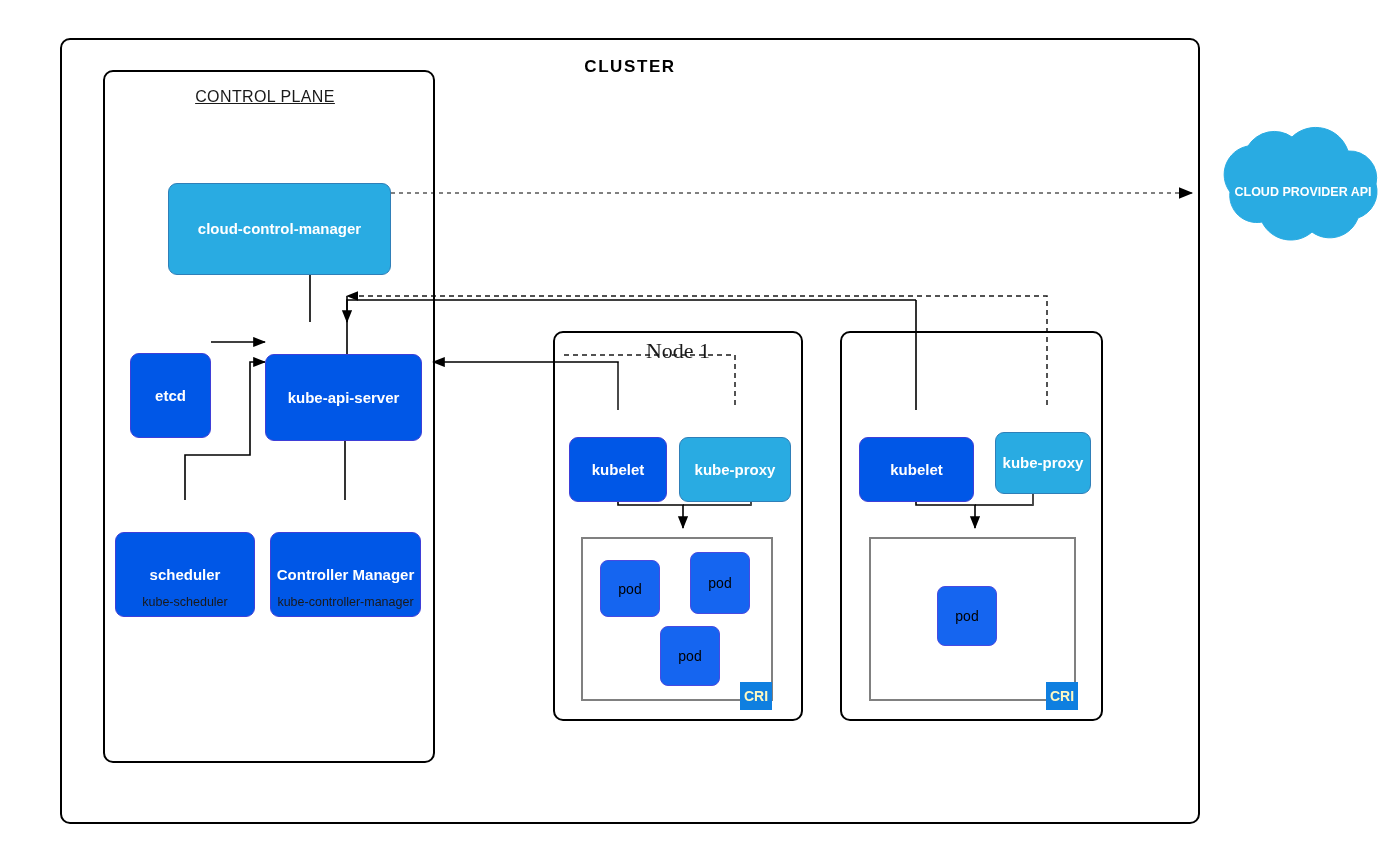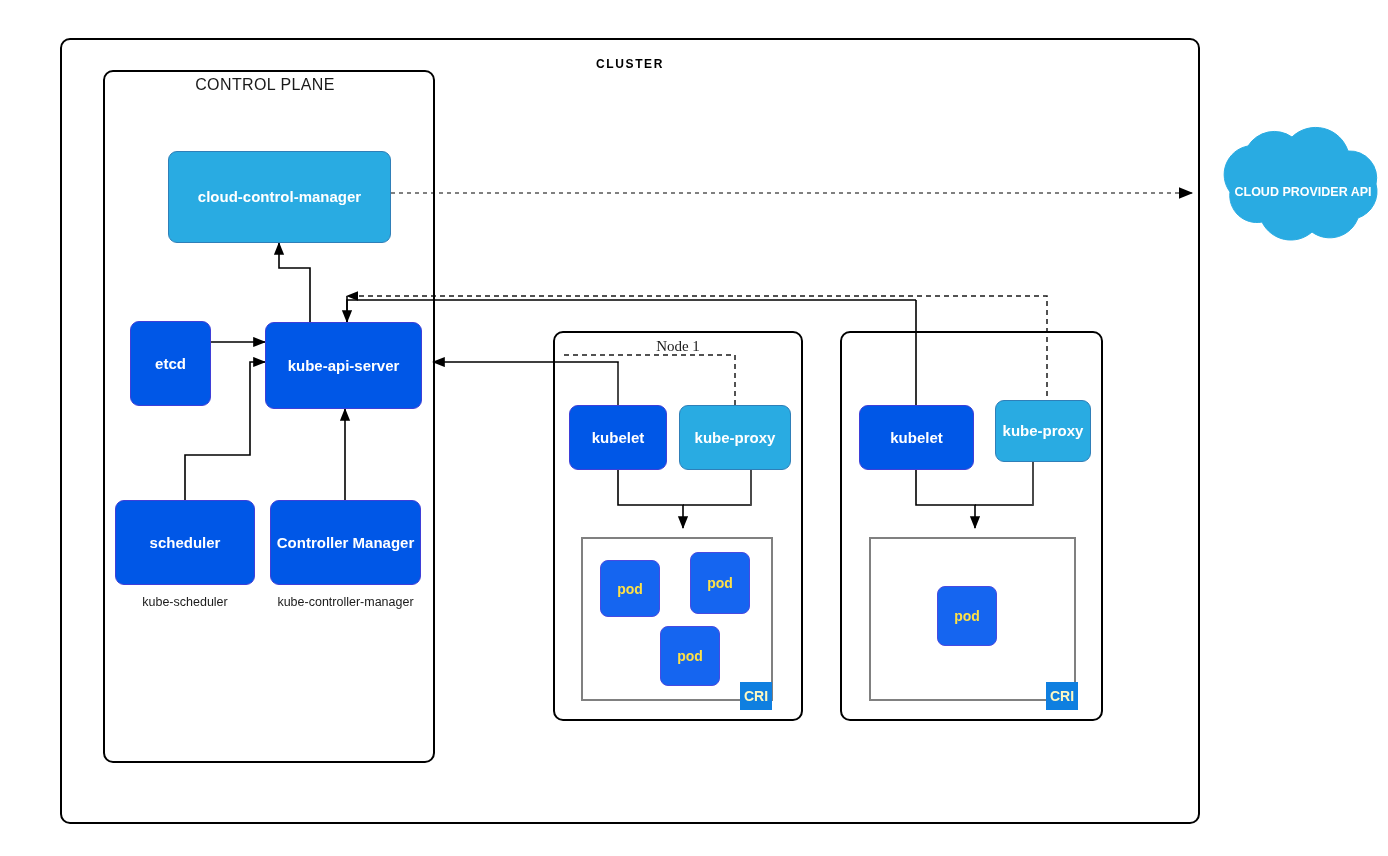--- a/index.html
+++ b/index.html
@@ -34,48 +34,49 @@
   }
   .box-title {
     position: absolute;
     text-align: center;
     color: #1a1a1a;
     white-space: nowrap;
   }
   .cluster-title {
     font-family: "Liberation Sans", sans-serif;
     font-weight: bold;
-    font-size: 12px;
+    font-size: 17px;
     letter-spacing: 1.6px;
     color: #000000;
   }
   .cp-title {
     font-family: "Liberation Sans", sans-serif;
     font-size: 16px;
     color: #1a1a1a;
     letter-spacing: 0.4px;
   }
   .node-title {
     font-family: "Liberation Serif", serif;
-    font-size: 15px;
+    font-size: 22px;
     color: #1a1a1a;
   }
   .comp {
     position: absolute;
     box-sizing: border-box;
     border-radius: 9px;
     display: flex;
     align-items: center;
     justify-content: center;
     color: #ffffff;
     font-family: "Liberation Sans", sans-serif;
     font-weight: bold;
     font-size: 15px;
     text-align: center;
     line-height: 1.15;
+    margin-top: 32px;
   }
   .comp.dark {
     background: #0057e7;
     border: 1px solid #3f3fd8;
   }
   .comp.light {
     background: #29abe2;
     border: 1px solid #2f7fb8;
   }
   .sub-label {
@@ -103,23 +104,23 @@
     align-items: center;
     justify-content: center;
     margin-top: 9px;
   }
   .pod {
     position: absolute;
     box-sizing: border-box;
     background: #1565f0;
     border: 1px solid #4a4ae0;
     border-radius: 8px;
-    color: #fde047;
-    font-family: "Liberation Sans", sans-serif;
-    font-weight: bold;
+    color: #000000;
+    font-family: "Liberation Sans", sans-serif;
+    font-weight: normal;
     font-size: 14px;
     display: flex;
     align-items: center;
     justify-content: center;
   }
   .cloud-label {
     position: absolute;
     color: #ffffff;
     font-family: "Liberation Sans", sans-serif;
     font-weight: bold;
@@ -195,21 +196,21 @@
                a32,32 0 0,1 -50,-10
                a27,27 0 0,1 -32,-30
                a29,29 0 0,1 18,-46 z" fill="#29abe2" stroke="#29abe2" stroke-width="1"></path>
     </g>
   </svg>
 
   <div class="node-box" style="left:60px; top:38px; width:1140px; height:786px;"></div>
   <div class="box-title cluster-title" style="left:60px; top:57px; width:1140px;">CLUSTER</div>
 
   <div class="node-box" style="left:103px; top:70px; width:332px; height:693px;"></div>
-  <div class="box-title cp-title" style="left:103px; top:76px; width:324px;">CONTROL PLANE</div>
+  <div class="box-title cp-title" style="left:103px; top:88px; width:324px;text-decoration:underline;">CONTROL PLANE</div>
 
   <div class="comp light" style="left:168px; top:151px; width:223px; height:92px;">cloud-control-manager</div>
 
   <div class="comp dark" style="left:130px; top:321px; width:81px; height:85px;">etcd</div>
 
   <div class="comp dark" style="left:265px; top:322px; width:157px; height:87px;">kube-api-server</div>
 
   <div class="comp dark" style="left:115px; top:500px; width:140px; height:85px;">scheduler</div>
   <div class="sub-label" style="left:115px; top:595px; width:140px;">kube-scheduler</div>
 

